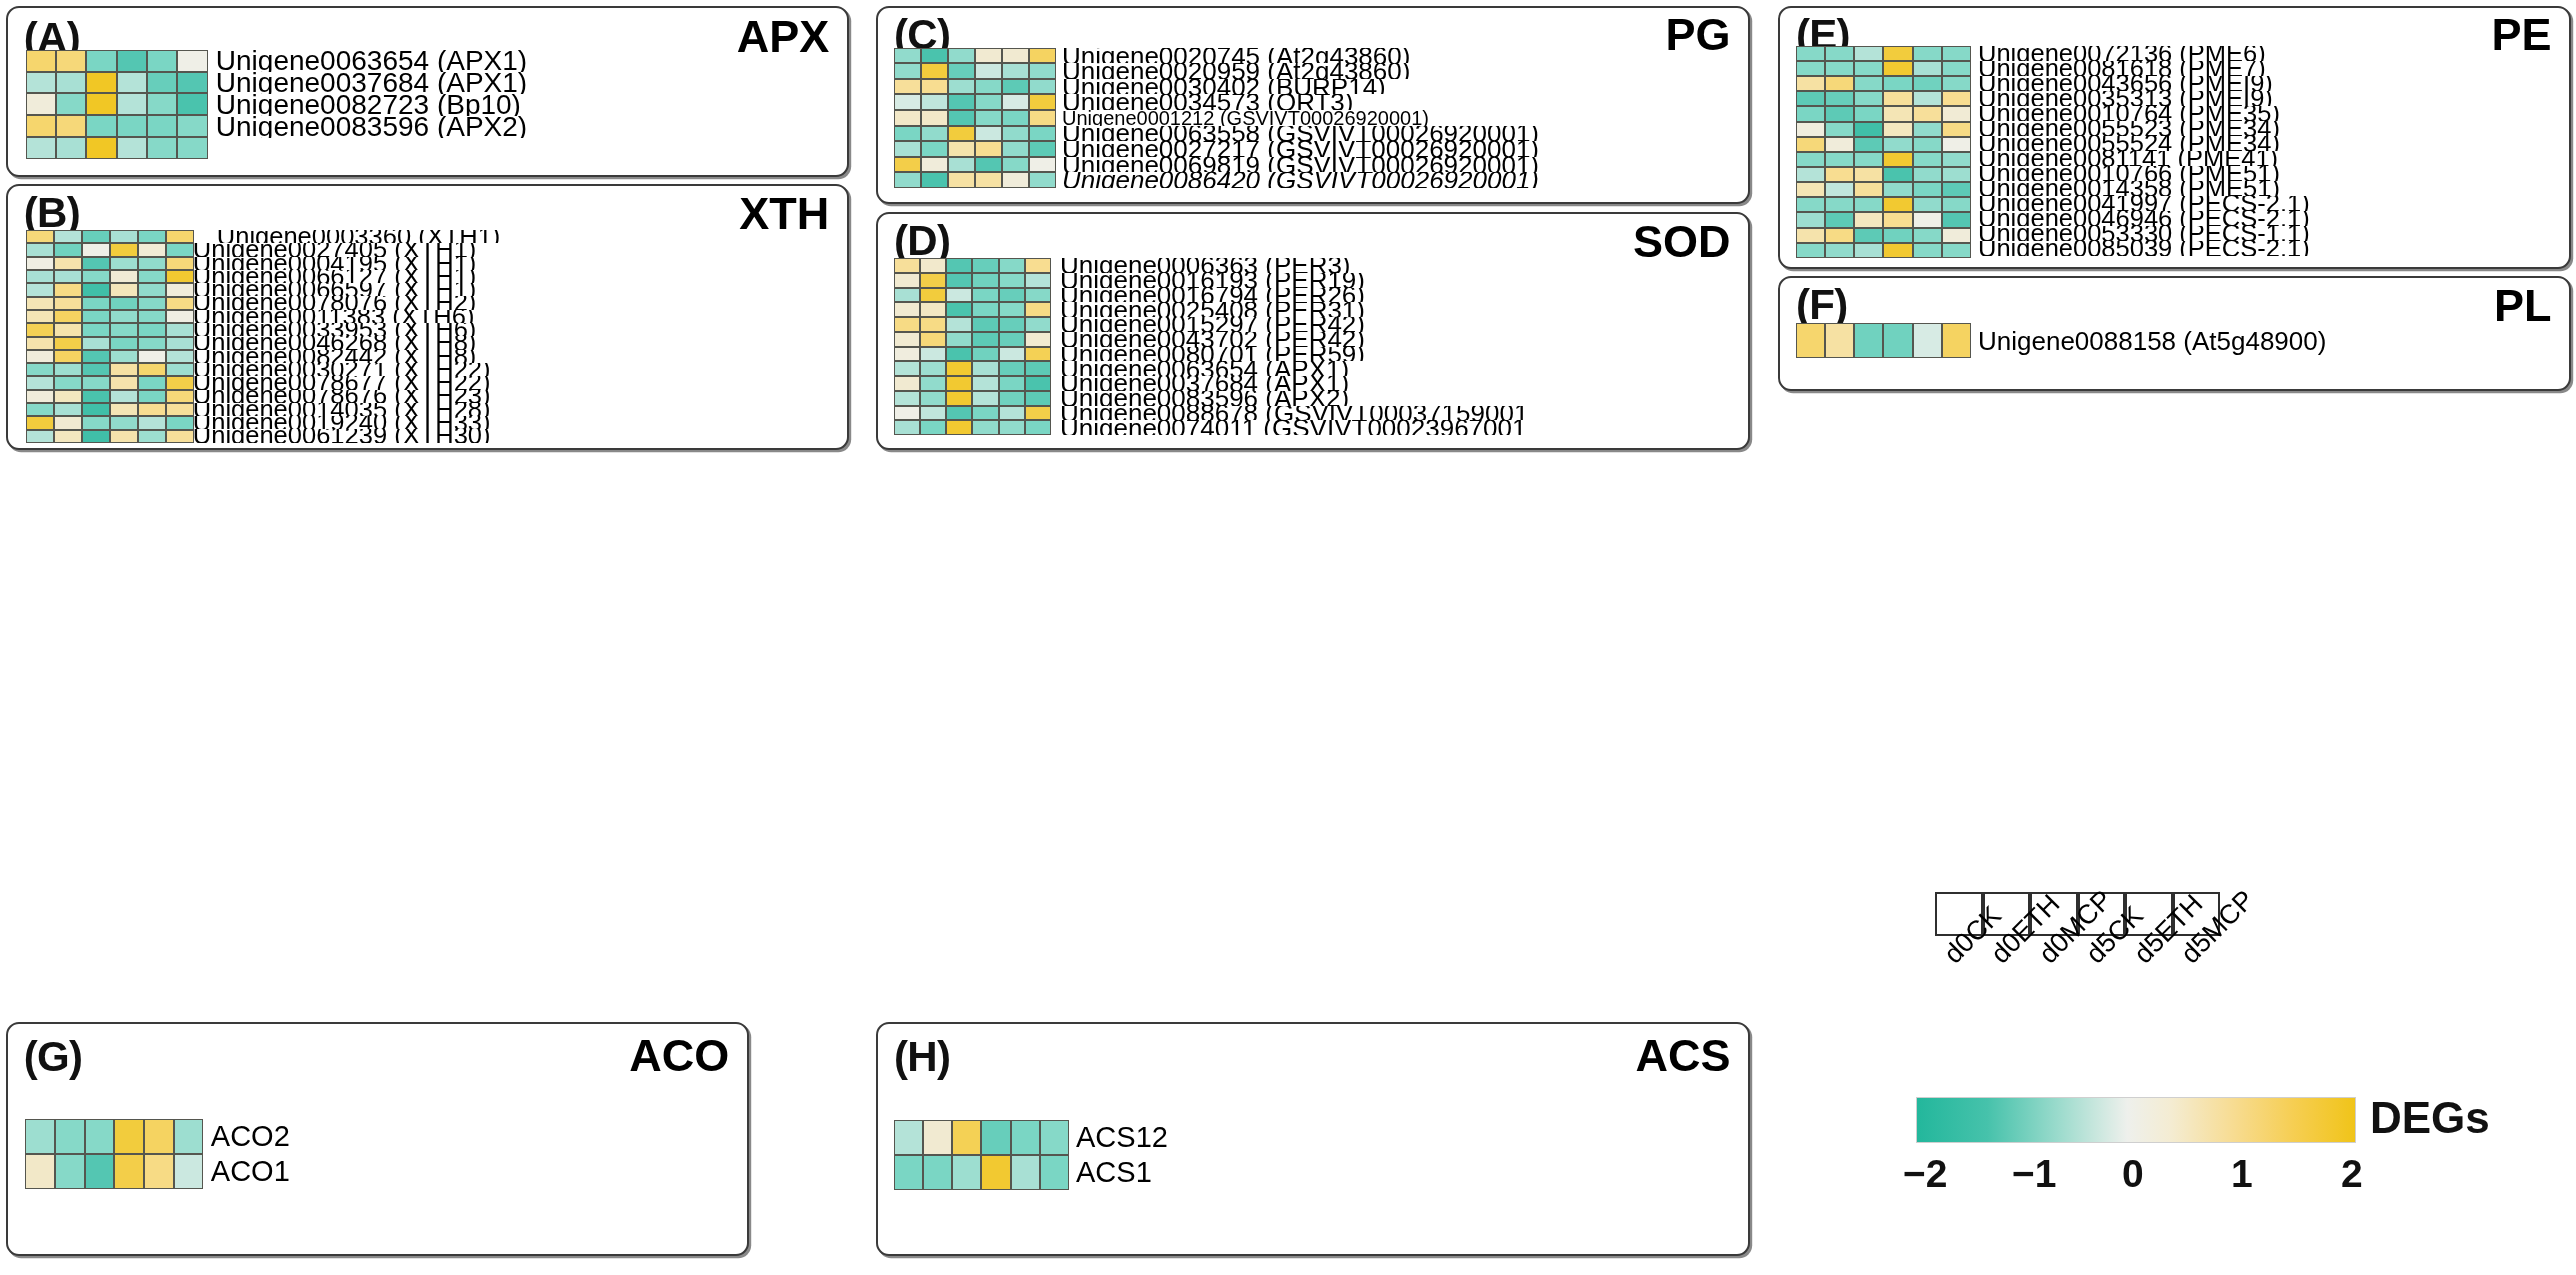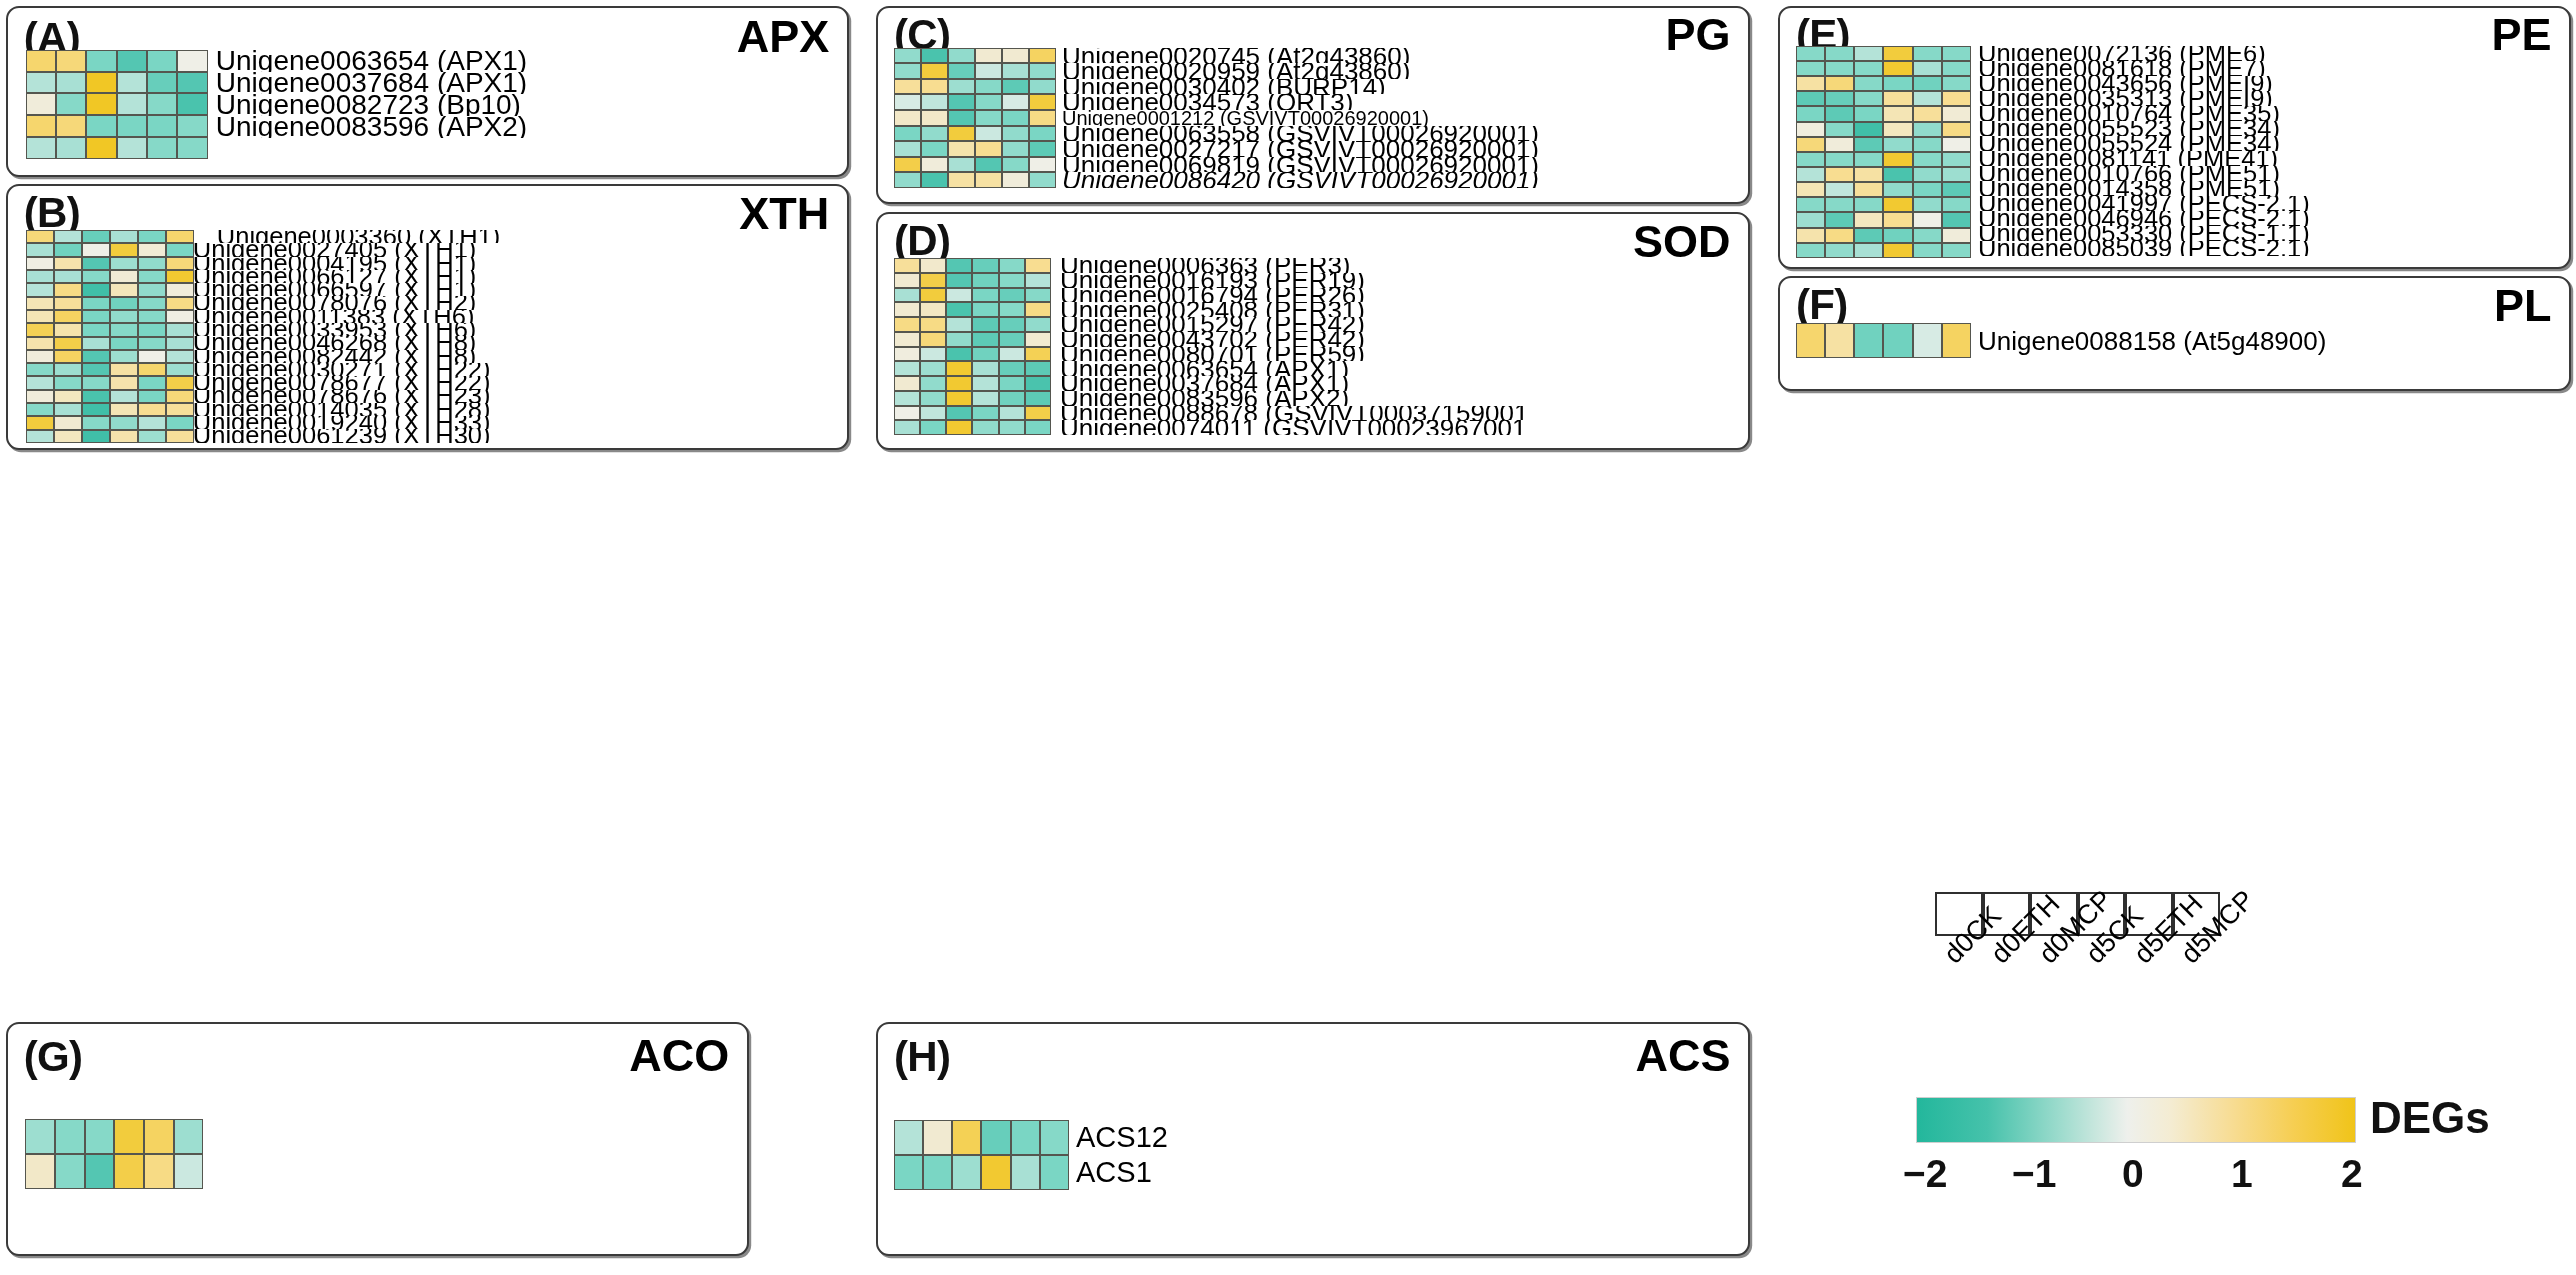--- a/index.html
+++ b/index.html
@@ -493,20 +493,24 @@
       <div class="cell" style="background: rgb(242, 204, 61);"></div>
       <div class="cell" style="background: rgb(245, 211, 97);"></div>
       <div class="cell" style="background: rgb(157, 222, 208);"></div>
       <div class="cell" style="background: rgb(242, 232, 200);"></div>
       <div class="cell" style="background: rgb(134, 217, 200);"></div>
       <div class="cell" style="background: rgb(84, 198, 178);"></div>
       <div class="cell" style="background: rgb(243, 206, 73);"></div>
       <div class="cell" style="background: rgb(247, 219, 133);"></div>
       <div class="cell" style="background: rgb(203, 232, 224);"></div>
     </div>
+  <div class="rowlabels" style="left: 203px; top: 95px; height: 70px; width: 642px;">
+      <div class="rlab" style="height: 35px; font-size: 29px;">ACO2</div>
+      <div class="rlab" style="height: 35px; font-size: 29px;">ACO1</div>
+    </div>
 </div>
 
 <div class="panel" style="left:876px;top:1022px;width:874px;height:234px;">
   <div class="ptag" style="left:16px;top:8.8px;">(H)</div>
   <div class="ptitle" style="right:17.5px;top:5.8px;">ACS</div>
   <div class="hm" style="left: 16px; top: 96px; width: 175px; height: 70px; grid-template-columns: repeat(6, 1fr); grid-template-rows: repeat(2, 1fr);">
       <div class="cell" style="background: rgb(180, 227, 216);"></div>
       <div class="cell" style="background: rgb(241, 234, 209);"></div>
       <div class="cell" style="background: rgb(244, 209, 85);"></div>
       <div class="cell" style="background: rgb(103, 206, 187);"></div>

